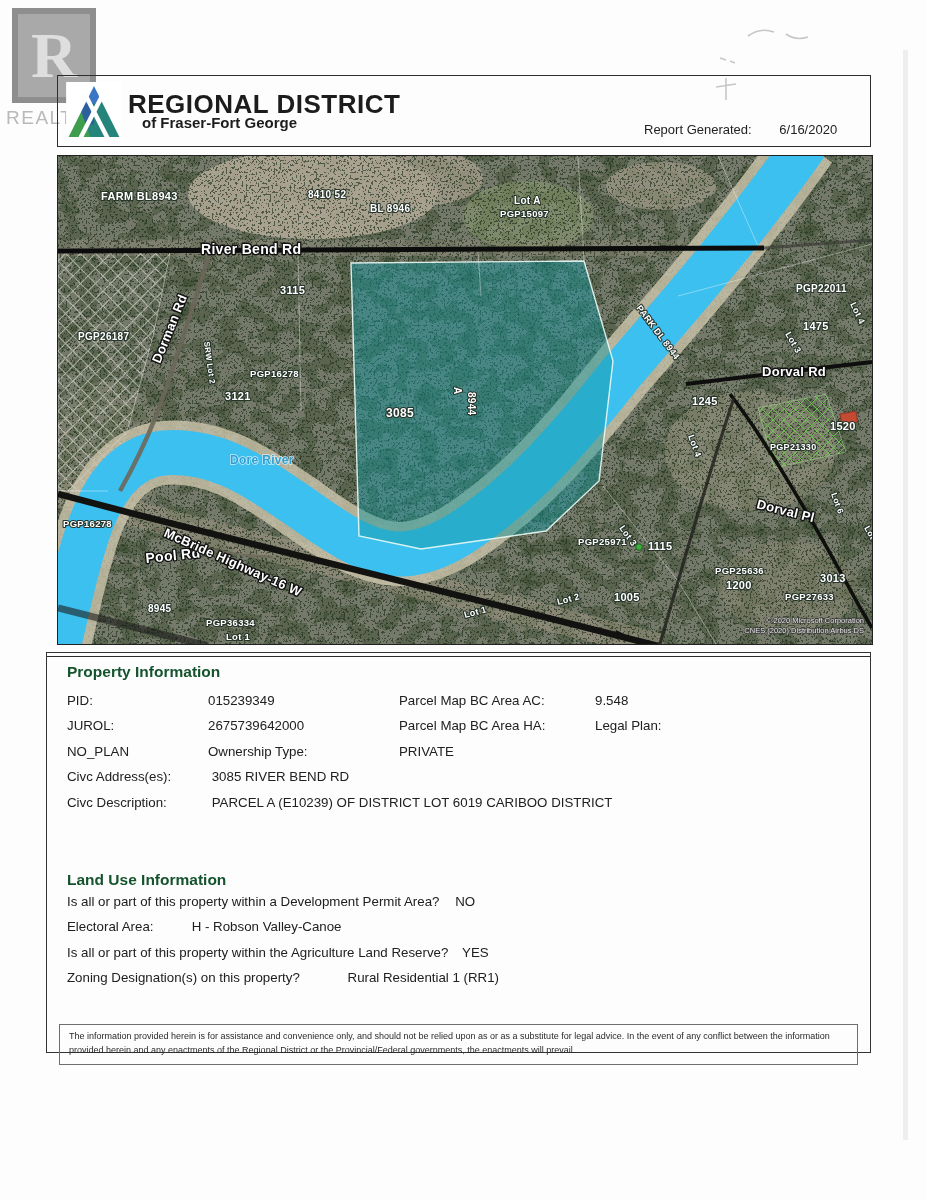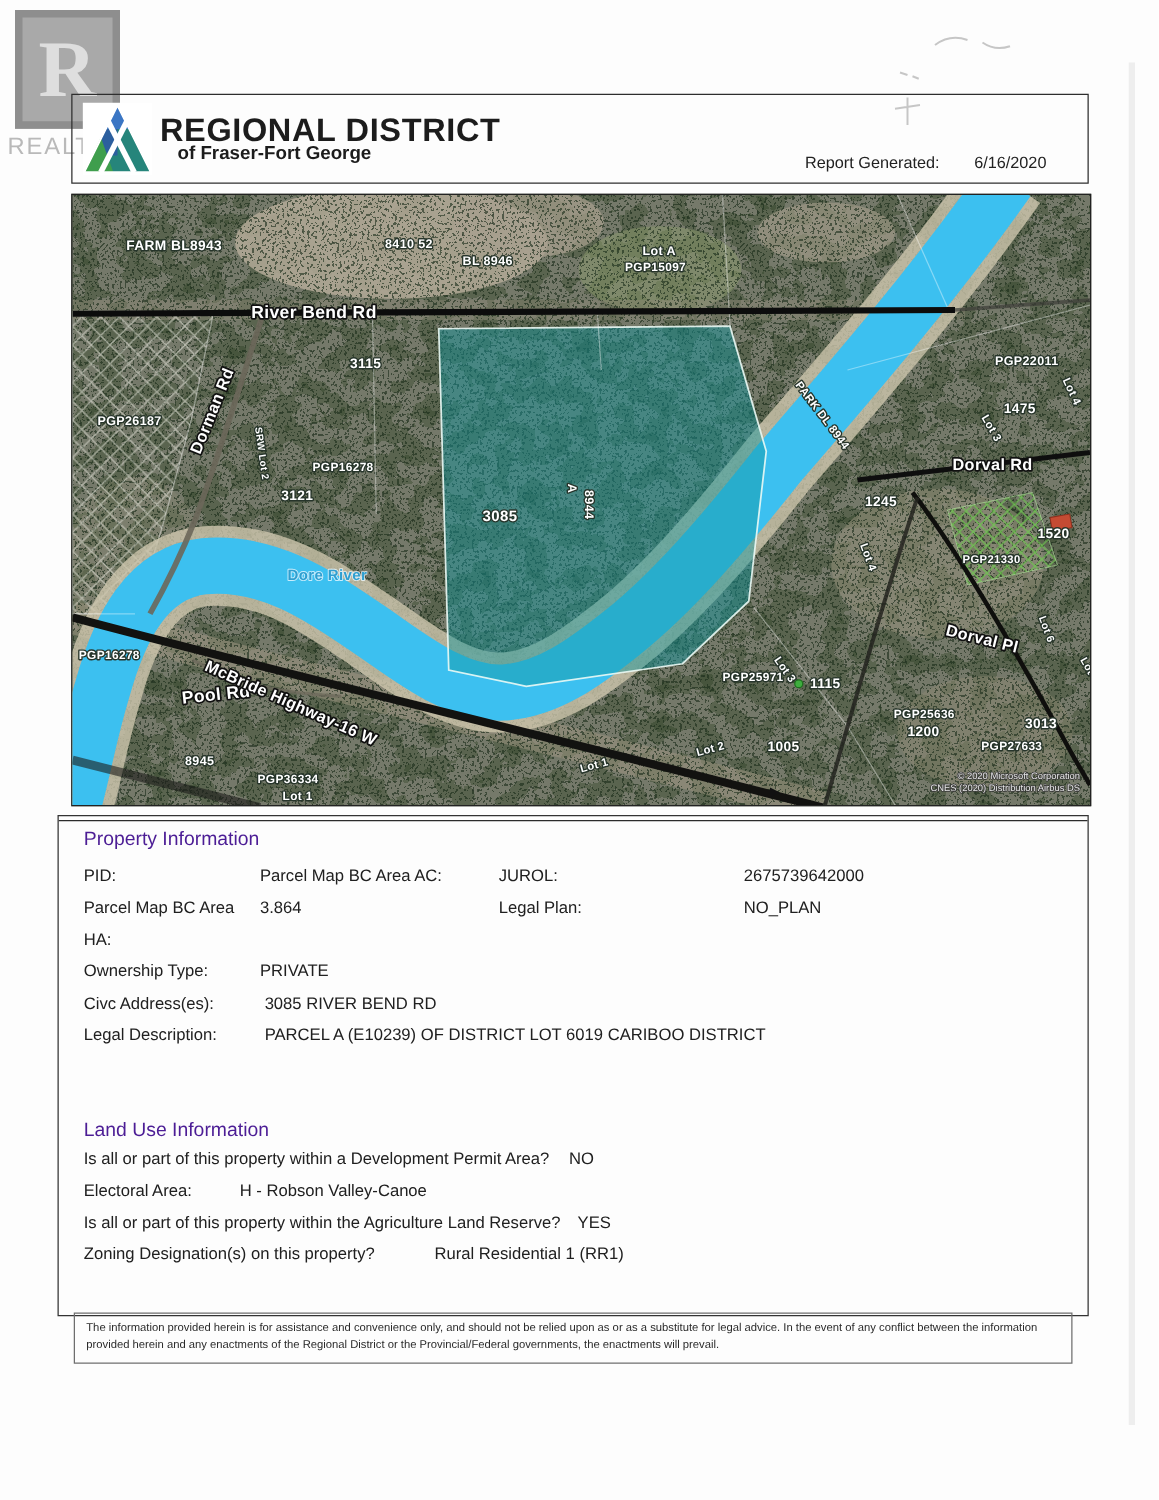--- a/index.html
+++ b/index.html
@@ -33,21 +33,21 @@
   text.maplbl{font-family:"Liberation Sans",sans-serif;font-weight:bold;fill:#ffffff;
               stroke:#26342a;stroke-width:2.2px;paint-order:stroke fill;stroke-linejoin:round;letter-spacing:.3px;}
   text.road{stroke:#101010;stroke-width:2.8px;}
   text.river{fill:#2f9fd0;stroke:rgba(235,248,255,0.8);stroke-width:1.5px;}
   text.credit{font-weight:normal;fill:#e6e6e6;stroke:#3a3a3a;stroke-width:1.3px;letter-spacing:0;}
 
   
   .info-box{position:absolute;left:46px;top:652px;width:825px;height:401px;border:1.5px solid #333;
             box-sizing:border-box;z-index:2;background:transparent;}
   .info-box::before{content:'';position:absolute;left:0;right:0;top:3px;border-top:1px solid #2b2b2b;}
-  .sec-title{margin:10px 0 0 20px;font-size:15.5px;font-weight:normal;color:#4c1d95;}
+  .sec-title{margin:10px 0 0 20px;font-size:15.5px;font-weight:bold;color:#14532d;}
   .pi-grid{display:grid;grid-template-columns:141px 191px 196px auto;margin:7px 0 0 20px;
            font-size:13.3px;line-height:25.4px;color:#202020;}
   .pi-row{margin-left:20px;font-size:13.3px;line-height:25.4px;color:#202020;}
   .pl{display:inline-block;width:141px;}
   .lu-title{margin-top:56px;}
   .lu-row{margin-left:20px;font-size:13.3px;line-height:25.3px;color:#202020;}
   .lul.lu0{display:inline-block;width:121px;}
   .lu-row .g12{margin-left:12px;} .lu-row .g10{margin-left:10px;} .lu-row .g44{margin-left:44px;}
   .disclaimer{margin:34px 12px 0 12px;border:1px solid #6e6e6e;padding:5px 9px 7px 9px;
               font-size:9px;line-height:1.5;color:#2a2a2a;}
@@ -218,39 +218,40 @@
           <text x="806" y="477" font-size="7.5" text-anchor="end" class="maplbl credit">CNES (2020) Distribution Airbus DS</text>
         </g>
     </svg>
   </div>
 
   <div class="info-box">
     <div class="sec-title">Property Information</div>
 
     <div class="pi-grid">
       <span>PID:</span>
+      <span>015239349</span>
       <span>Parcel Map BC Area AC:</span>
+      <span>9.548</span>
 
       <span>JUROL:</span>
       <span>2675739642000</span>
       <span>Parcel Map BC Area HA:</span>
-      <span>3.864</span>
 
       <span>Legal Plan:</span>
       <span>NO_PLAN</span>
       <span>Ownership Type:</span>
       <span>PRIVATE</span>
     </div>
 
     <div class="pi-row">
       <span class="pl">Civc Address(es):</span>
       <span>3085 RIVER BEND RD</span>
     </div>
     <div class="pi-row">
-      <span class="pl">Legal Description:</span>
+      <span class="pl">Civc Description:</span>
       <span>PARCEL A (E10239) OF DISTRICT LOT 6019 CARIBOO DISTRICT</span>
     </div>
 
     <div class="sec-title lu-title">Land Use Information</div>
 
     <div class="lu-row">
       <span>Is all or part of this property within a Development Permit Area?</span>
       <span class="g12">NO</span>
     </div>
     <div class="lu-row">

